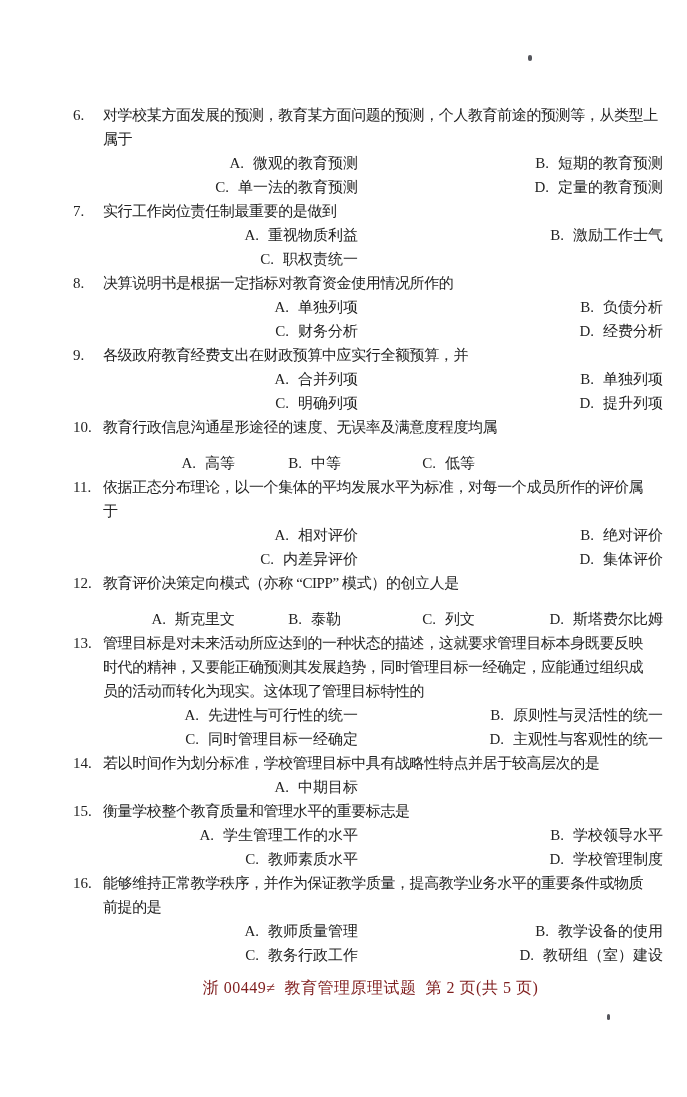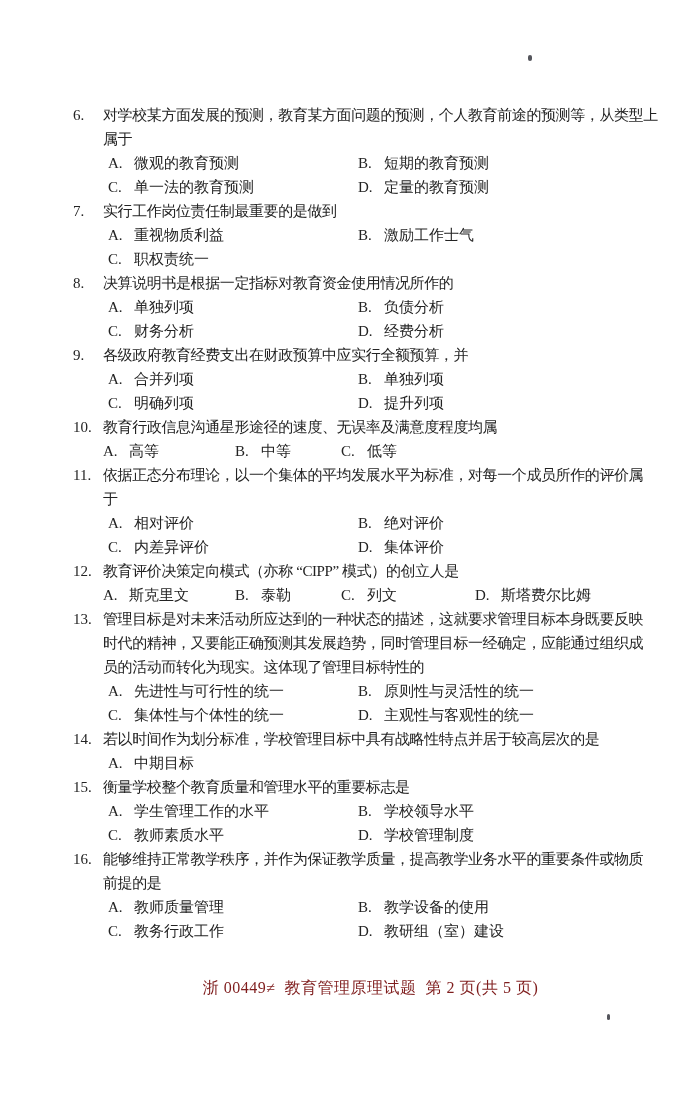--- a/index.html
+++ b/index.html
@@ -9,22 +9,22 @@
     margin:0 auto;
     background:#ffffff;
     font-family:"Liberation Serif","DejaVu Serif",serif;
     color:#232323;
     overflow:hidden;
   }
   .content { position:absolute; left:73px; top:103px; width:590px; }
   .q { position:relative; padding-left:30px; font-size:15px; }
   .q-num { position:absolute; left:0; top:0; line-height:24px; }
   .q-text { line-height:24px; white-space:pre-wrap; letter-spacing:-0.4px; }
-  .opts { display:grid; grid-template-columns:250px 1fr; padding-left:5px; }
-  .opts.inline4 { grid-template-columns:132px 106px 134px 1fr; padding-left:0; }
+  .opts { display:grid; grid-template-columns:250px 1fr; padding-left:5px;text-align:right; }
+  .opts.inline4 { grid-template-columns:132px 106px 134px 1fr; padding-left:0;margin-top:12px; }
   .opt { line-height:24px; white-space:nowrap; }
   .opt-label { display:inline-block; min-width:17px; margin-right:9px; }
   .footer {
     position:absolute; top:979px; left:0; width:100%;
     text-align:center; font-size:16px; line-height:18px;
     letter-spacing:0.5px; white-space:pre; color:#7f1d1d;padding-left:27px;
   }
   .artifact { position:absolute; background:#54555c; border-radius:2px; }
   .artifact.a1 { left:528px; top:55px; width:4px; height:6px; }
   .artifact.a2 { left:607px; top:1014px; width:3px; height:6px; }
@@ -117,21 +117,21 @@
     </div>
 
     <div class="q">
       <span class="q-num">13.</span>
       <div class="q-text">管理目标是对未来活动所应达到的一种状态的描述，这就要求管理目标本身既要反映
 时代的精神，又要能正确预测其发展趋势，同时管理目标一经确定，应能通过组织成
 员的活动而转化为现实。这体现了管理目标特性的</div>
       <div class="opts">
         <div class="opt"><span class="opt-label">A.</span><span class="opt-text">先进性与可行性的统一</span></div>
         <div class="opt"><span class="opt-label">B.</span><span class="opt-text">原则性与灵活性的统一</span></div>
-        <div class="opt"><span class="opt-label">C.</span><span class="opt-text">集体性与个体性的统一</span></div>
+        <div class="opt"><span class="opt-label">C.</span><span class="opt-text">同时管理目标一经确定</span></div>
         <div class="opt"><span class="opt-label">D.</span><span class="opt-text">主观性与客观性的统一</span></div>
       </div>
     </div>
 
     <div class="q">
       <span class="q-num">14.</span>
       <div class="q-text">若以时间作为划分标准，学校管理目标中具有战略性特点并居于较高层次的是</div>
       <div class="opts">
         <div class="opt"><span class="opt-label">A.</span><span class="opt-text">中期目标</span></div>
       </div>

